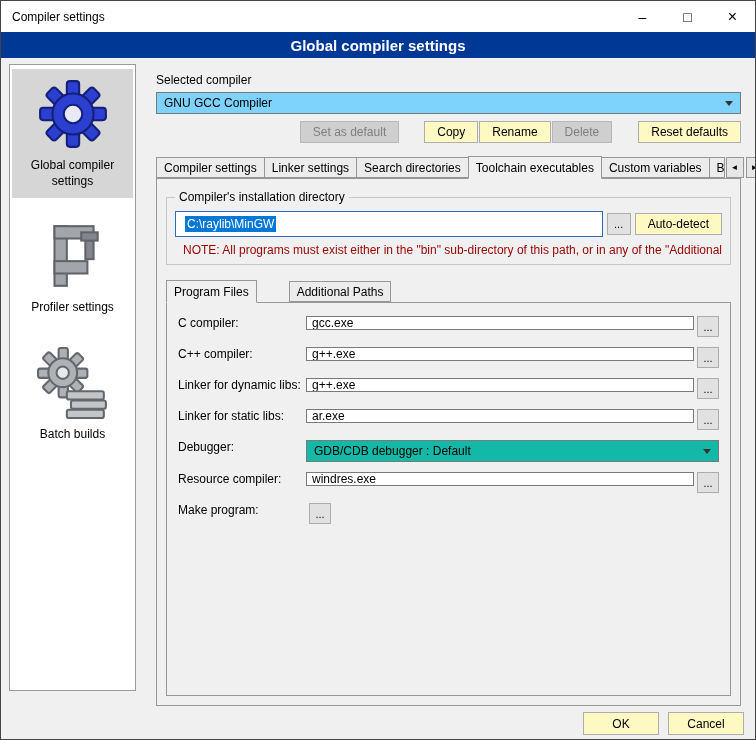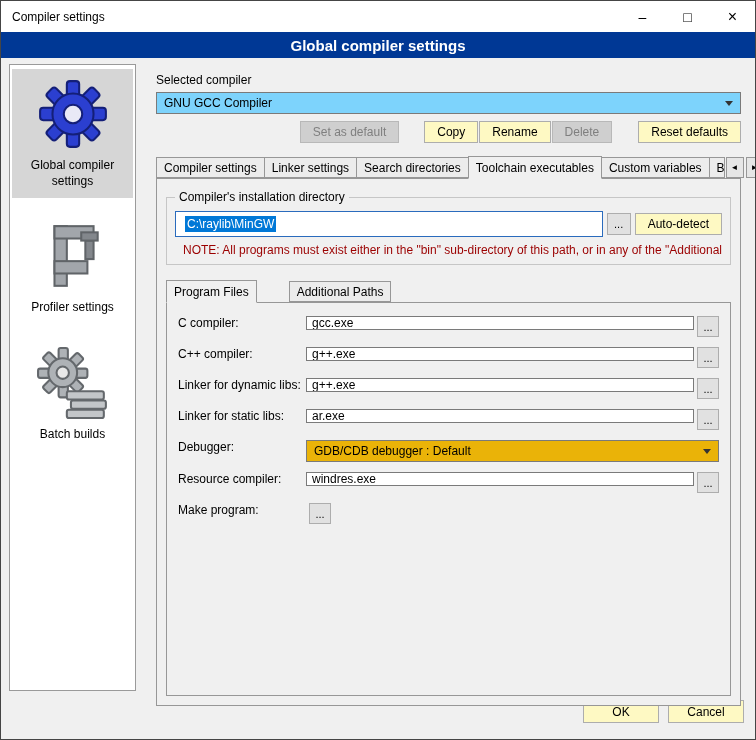--- a/index.html
+++ b/index.html
@@ -27,21 +27,21 @@
   .side-item.selected { background:#d6d6d6; }
   .side-icon { width:76px; height:76px; display:flex; align-items:center; justify-content:center; margin-bottom:6px; }
   .side-label { font-size:12px; line-height:1.3; }
   
   .main { position:absolute; left:145px; top:62px; width:603px; padding:8px 8px 0 10px; }
   .section-label { margin:2px 0 5px 0; }
   .combo { height:22px; border:1px solid #7a7a7a; background:#7dd3fc; display:flex;
            align-items:center; padding:0 7px; cursor:pointer; }
   .combo .caret { margin-left:auto; width:0; height:0; border-left:4px solid transparent;
                   border-right:4px solid transparent; border-top:5px solid #333; }
-  .combo.gray { background:#eab308; }
+  .combo.gray { background:#14b8a6; }
   .btn-row { display:flex; justify-content:flex-end; margin-top:7px; }
   .btn { height:22px; padding:0 12px; background:#fef9c3; border:1px solid #adadad;
          font-family:inherit; font-size:12px; cursor:pointer; }
   .btn:disabled { color:#7f7f7f; background:#cfcfcf; border-color:#b8b8b8; cursor:default; }
   .btn.mr-gap { margin-right:25px; }
   .btn.ml-gap { margin-left:26px; }
   .btn.adj { margin-left:1px; }
   
   .tabbar { display:flex; align-items:flex-end; margin-top:13px; position:relative; z-index:2; }
   .tab { height:21px; padding:0 7px; display:flex; align-items:center; white-space:nowrap;
@@ -70,21 +70,21 @@
   .subtabbar { display:flex; align-items:flex-end; margin-top:15px; position:relative; z-index:2;gap:33px; }
   .sub-panel { border:1px solid #979797; background:#f0f0f0; flex:1; padding:13px 11px; }
   .field-row { display:flex; align-items:flex-start; margin-bottom:10px; }
   .flabel { width:128px; flex:none; }
   .tinput { flex:1; height:14px; border:1px solid #7a7a7a; background:#ffffff; padding:0 5px;
             font-family:"Liberation Sans", sans-serif; font-size:12px; }
   .browse-sm { width:22px; height:21px; margin-left:3px; background:#e1e1e1; border:1px solid #adadad;
                font-family:inherit; font-size:11px; padding:0; cursor:pointer; }
   .field-row .combo { flex:1; }
   
-  .footer { position:absolute; right:11px; bottom:16px; display:flex; gap:9px; }
+  .footer { position:absolute; right:11px; bottom:4px; display:flex; gap:9px; }
   .footer .btn { width:76px; height:23px; }
 </style>
 </head>
 <body>
 
 <div class="window">
 
   <div class="titlebar">
     <span class="title-text">Compiler settings</span>
     <span class="tb-spacer"></span>

